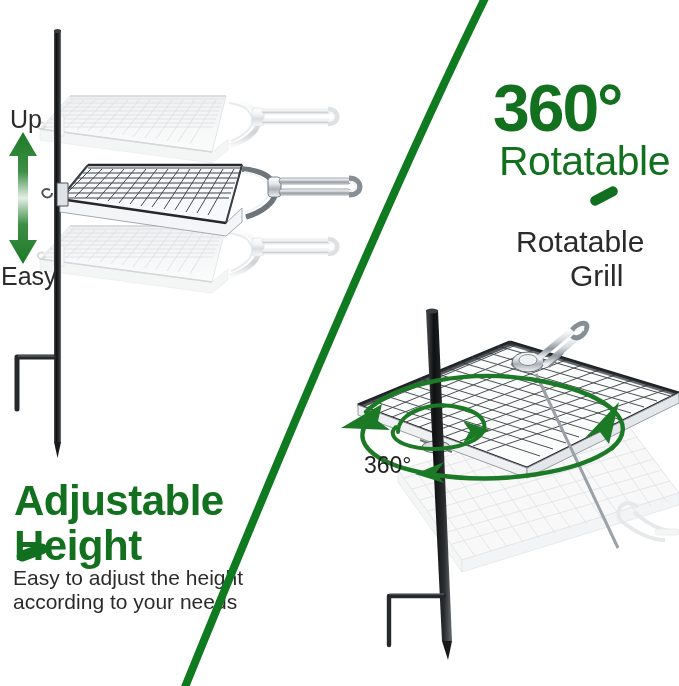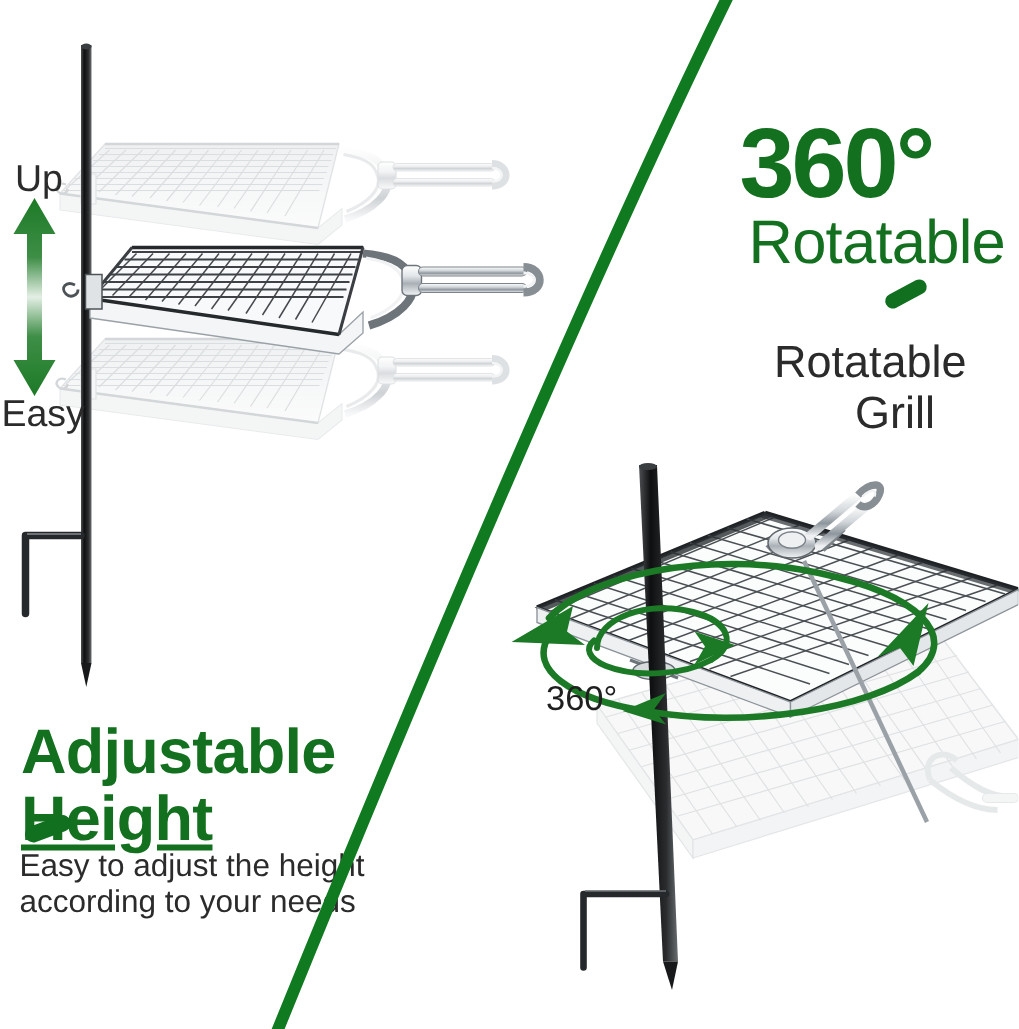--- a/index.html
+++ b/index.html
@@ -58,21 +58,21 @@
     left:516px;top:224px;
     font-size:30px;
   }
   #rotatable-l2{
     left:570px;top:258px;
     font-size:30px;
   }
 
   
   #adj-l1{left:14px;top:464px;font-size:42px;}
-  #adj-l2{left:14px;top:509px;font-size:42px;text-decoration:underline;}
+  #adj-l2{left:14px;top:509px;font-size:42px;}
   #dash-adj{
     left:16px;top:547px;
     width:32px;height:11px;
     background:#11701f;
     border-radius:6px;
     transform:rotate(-20deg);
   }
   #easy-l1{left:13px;top:566px;font-size:21px;}
   #easy-l2{left:13px;top:590px;font-size:21px;}
 

